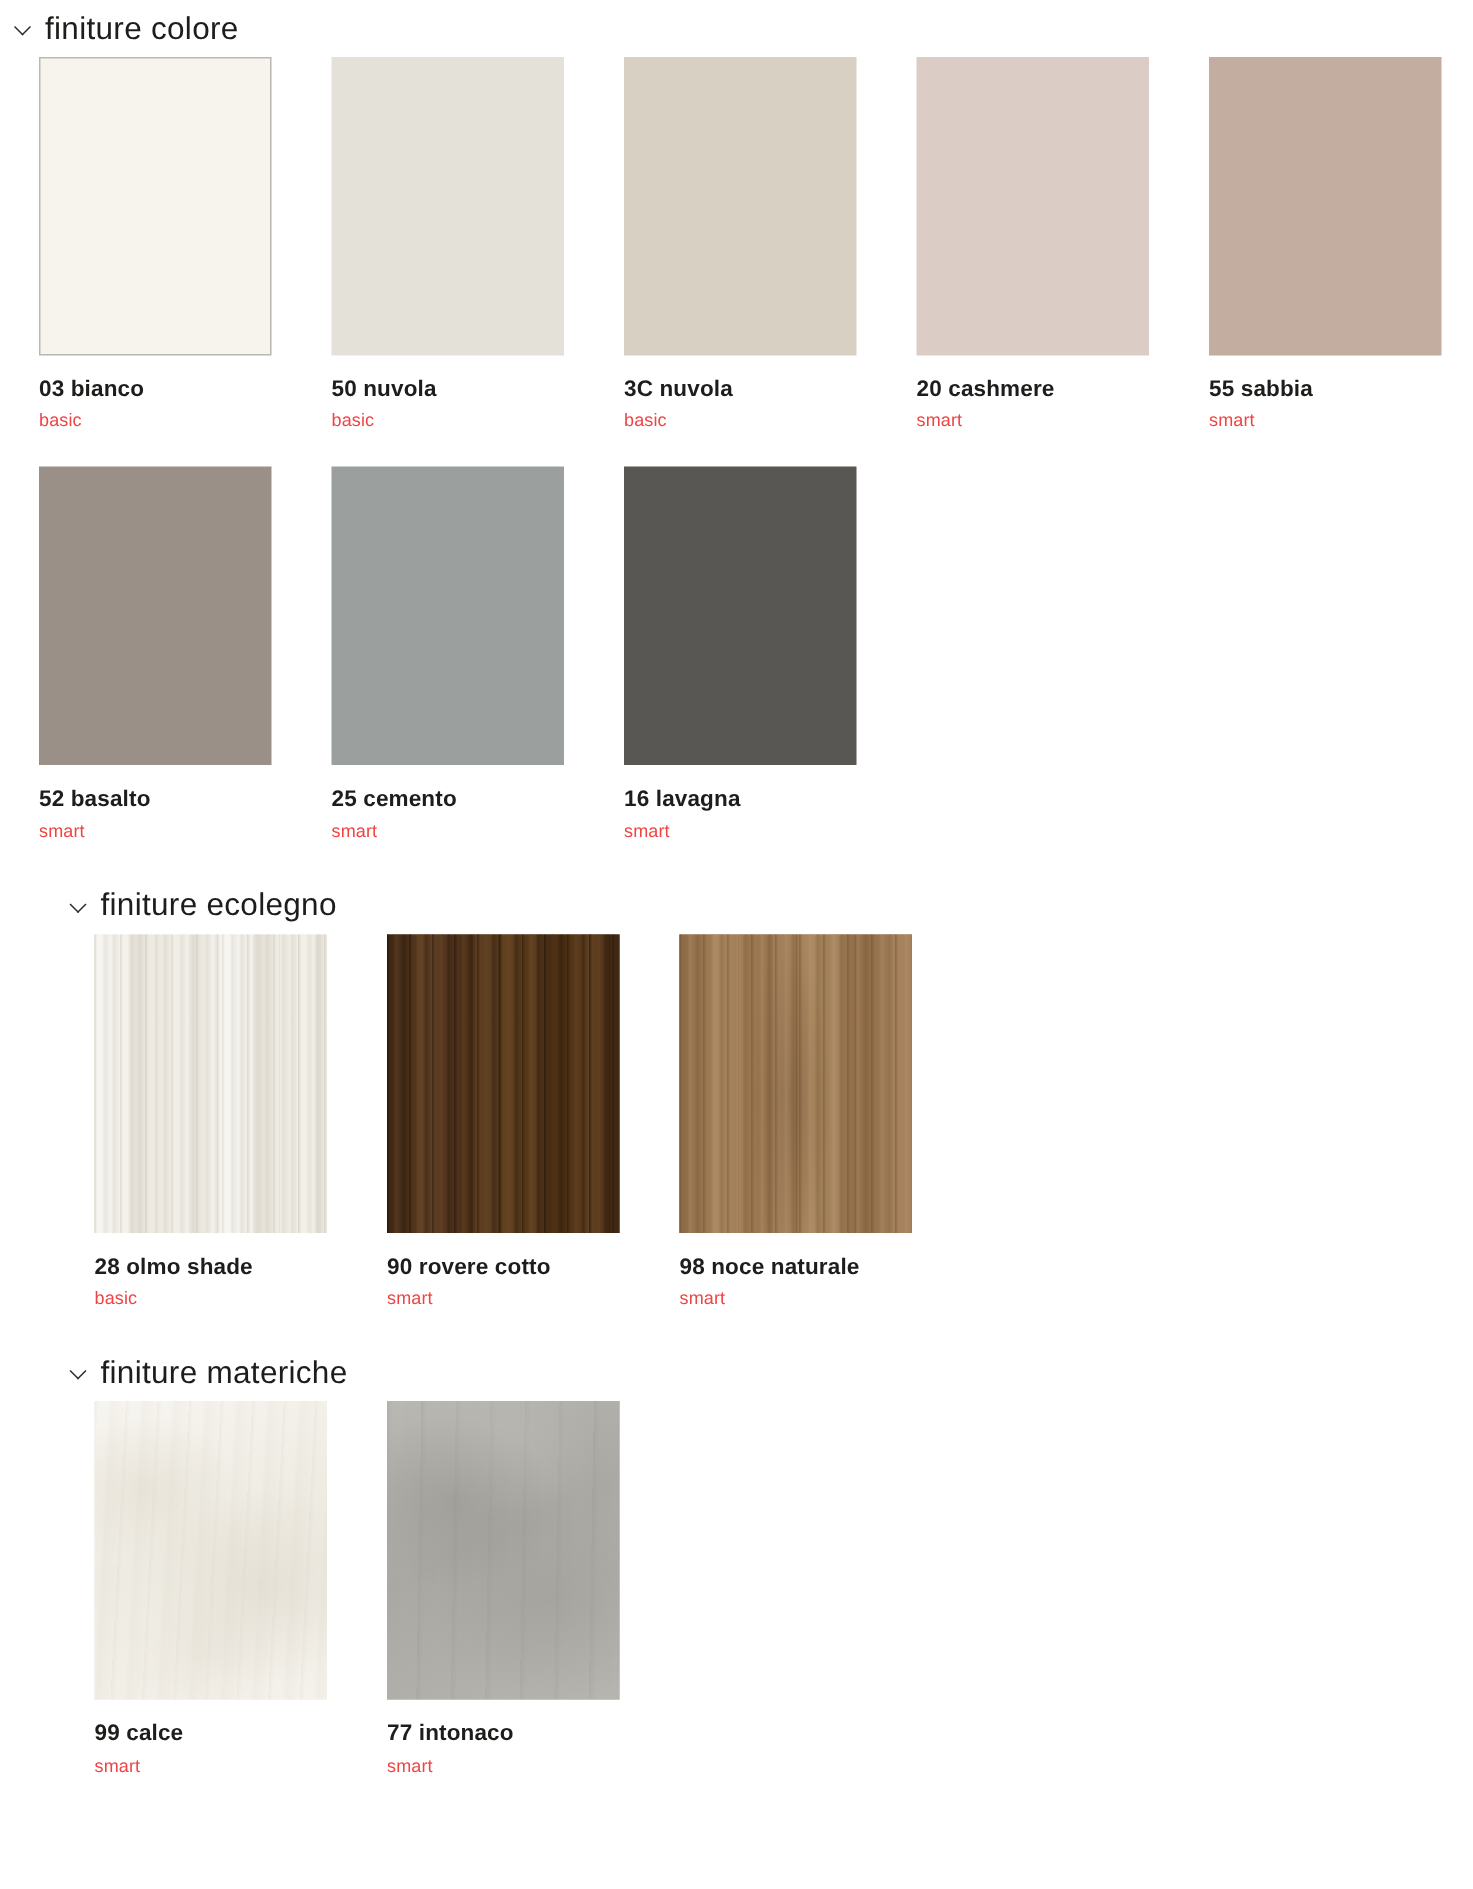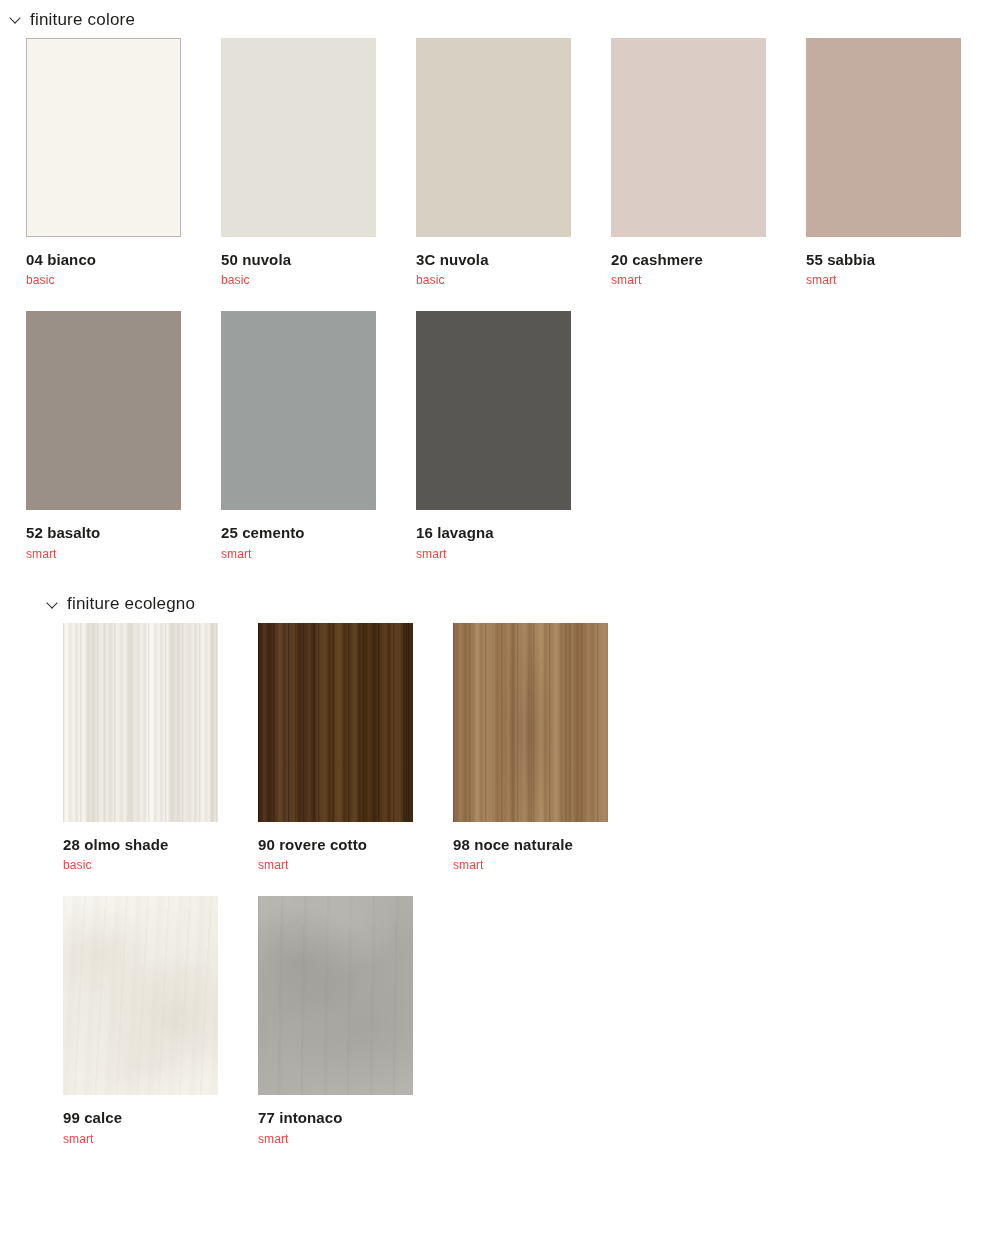--- a/index.html
+++ b/index.html
@@ -40,21 +40,21 @@
     position: absolute;
     left: 1px;
     top: 2px;
     width: 7px;
     height: 7px;
     border-right: 1.6px solid #2b2b2b;
     border-bottom: 1.6px solid #2b2b2b;
     transform: rotate(45deg);
   }
   .section-title {
-    font-size: 17px;
+    font-size: 21px;
     font-weight: 400;
     letter-spacing: 0.2px;
     color: #1d1d1b;
     line-height: 1;
     white-space: nowrap;
   }
 
   
   .grid {
     display: grid;
@@ -187,21 +187,21 @@
 <div class="page">
 
 <div class="section">
       <div class="section-header">
         <span class="chev"></span>
         <span class="section-title">finiture colore</span>
       </div>
       <div class="grid">
         <div class="swatch-card">
           <div class="swatch bordered" style="background-color: rgb(246, 244, 236);"></div>
-          <div class="swatch-name">04 bianco</div>
+          <div class="swatch-name">03 bianco</div>
           <div class="swatch-tier">basic</div>
         </div>
         <div class="swatch-card">
           <div class="swatch" style="background-color: rgb(228, 225, 216);"></div>
           <div class="swatch-name">50 nuvola</div>
           <div class="swatch-tier">basic</div>
         </div>
         <div class="swatch-card">
           <div class="swatch" style="background-color: rgb(215, 208, 195);"></div>
           <div class="swatch-name">3C nuvola</div>
@@ -251,20 +251,24 @@
           <div class="swatch-tier">smart</div>
         </div>
         <div class="swatch-card">
           <div class="swatch tex-noce"></div>
           <div class="swatch-name">98 noce naturale</div>
           <div class="swatch-tier">smart</div>
         </div>
       </div>
     </div>
     <div class="section">
+      <div class="section-header">
+        <span class="chev"></span>
+        <span class="section-title">finiture materiche</span>
+      </div>
       <div class="grid">
         <div class="swatch-card">
           <div class="swatch tex-calce"></div>
           <div class="swatch-name">99 calce</div>
           <div class="swatch-tier">smart</div>
         </div>
         <div class="swatch-card">
           <div class="swatch tex-intonaco"></div>
           <div class="swatch-name">77 intonaco</div>
           <div class="swatch-tier">smart</div>

